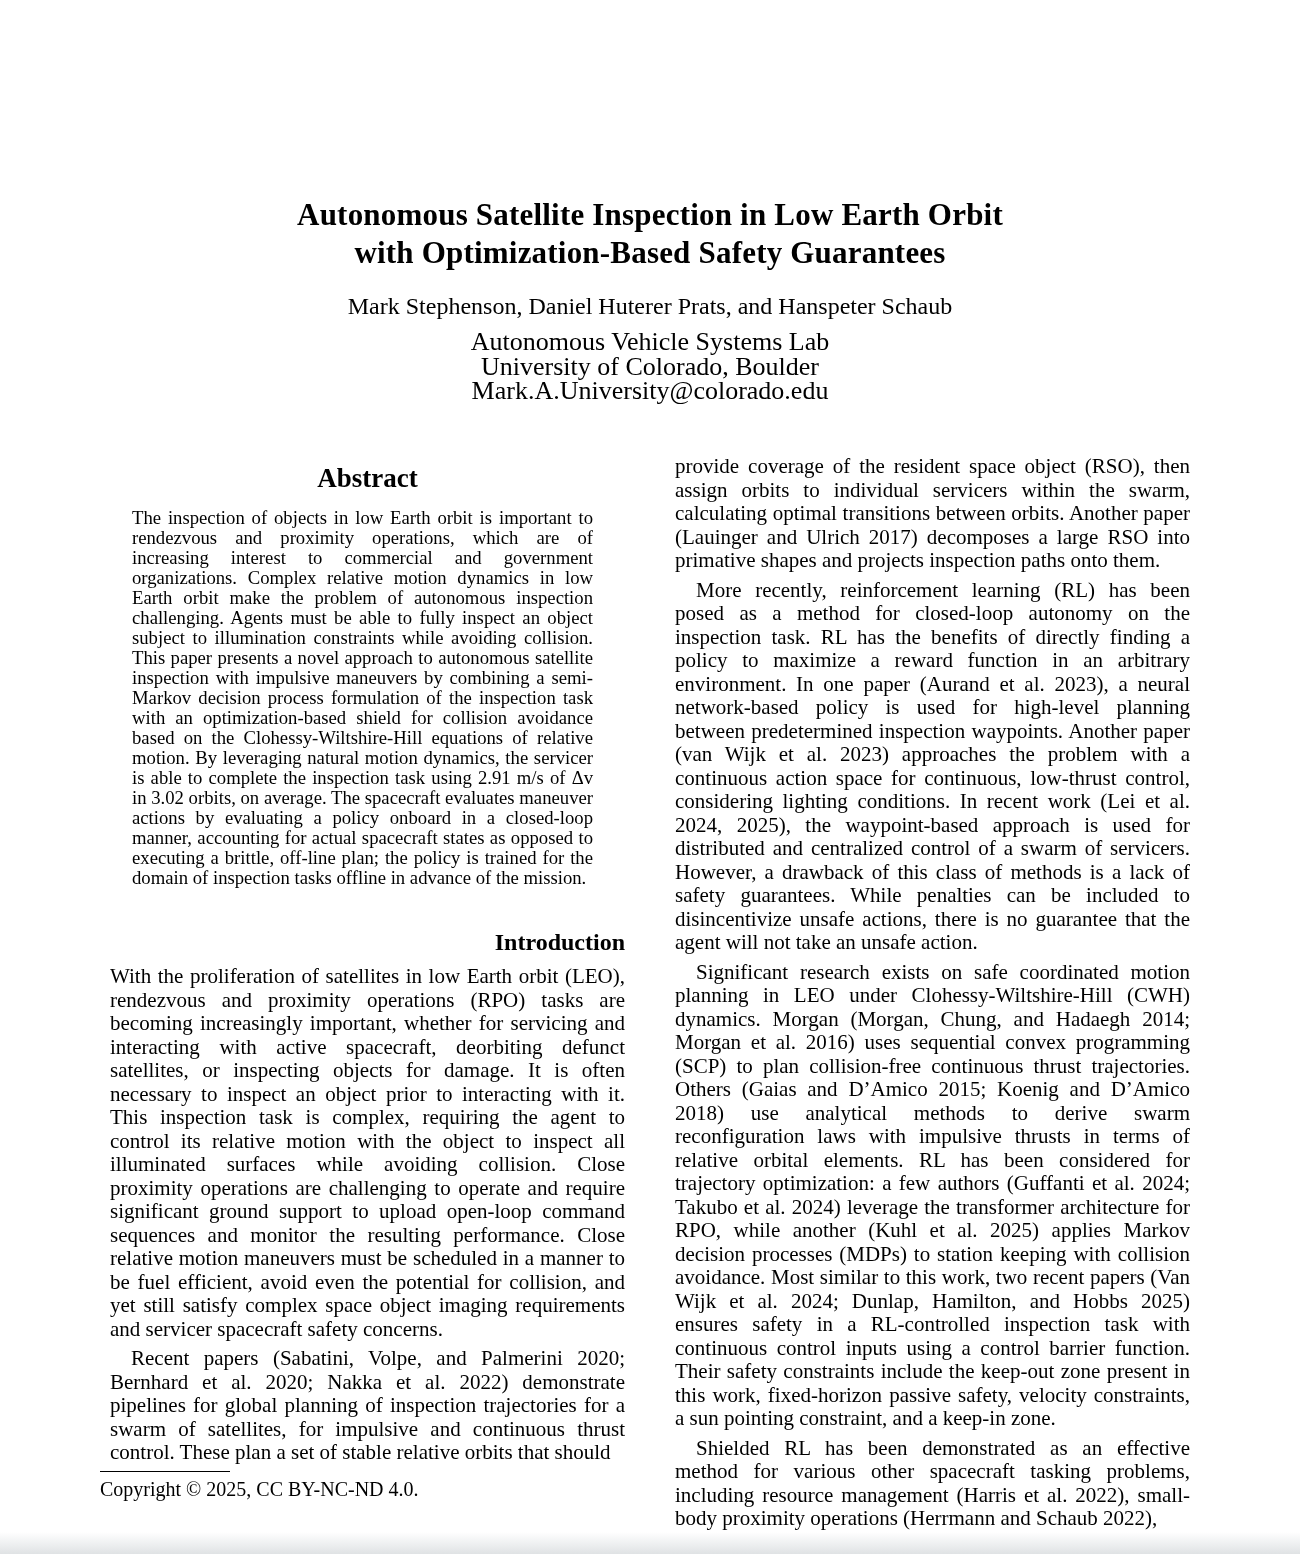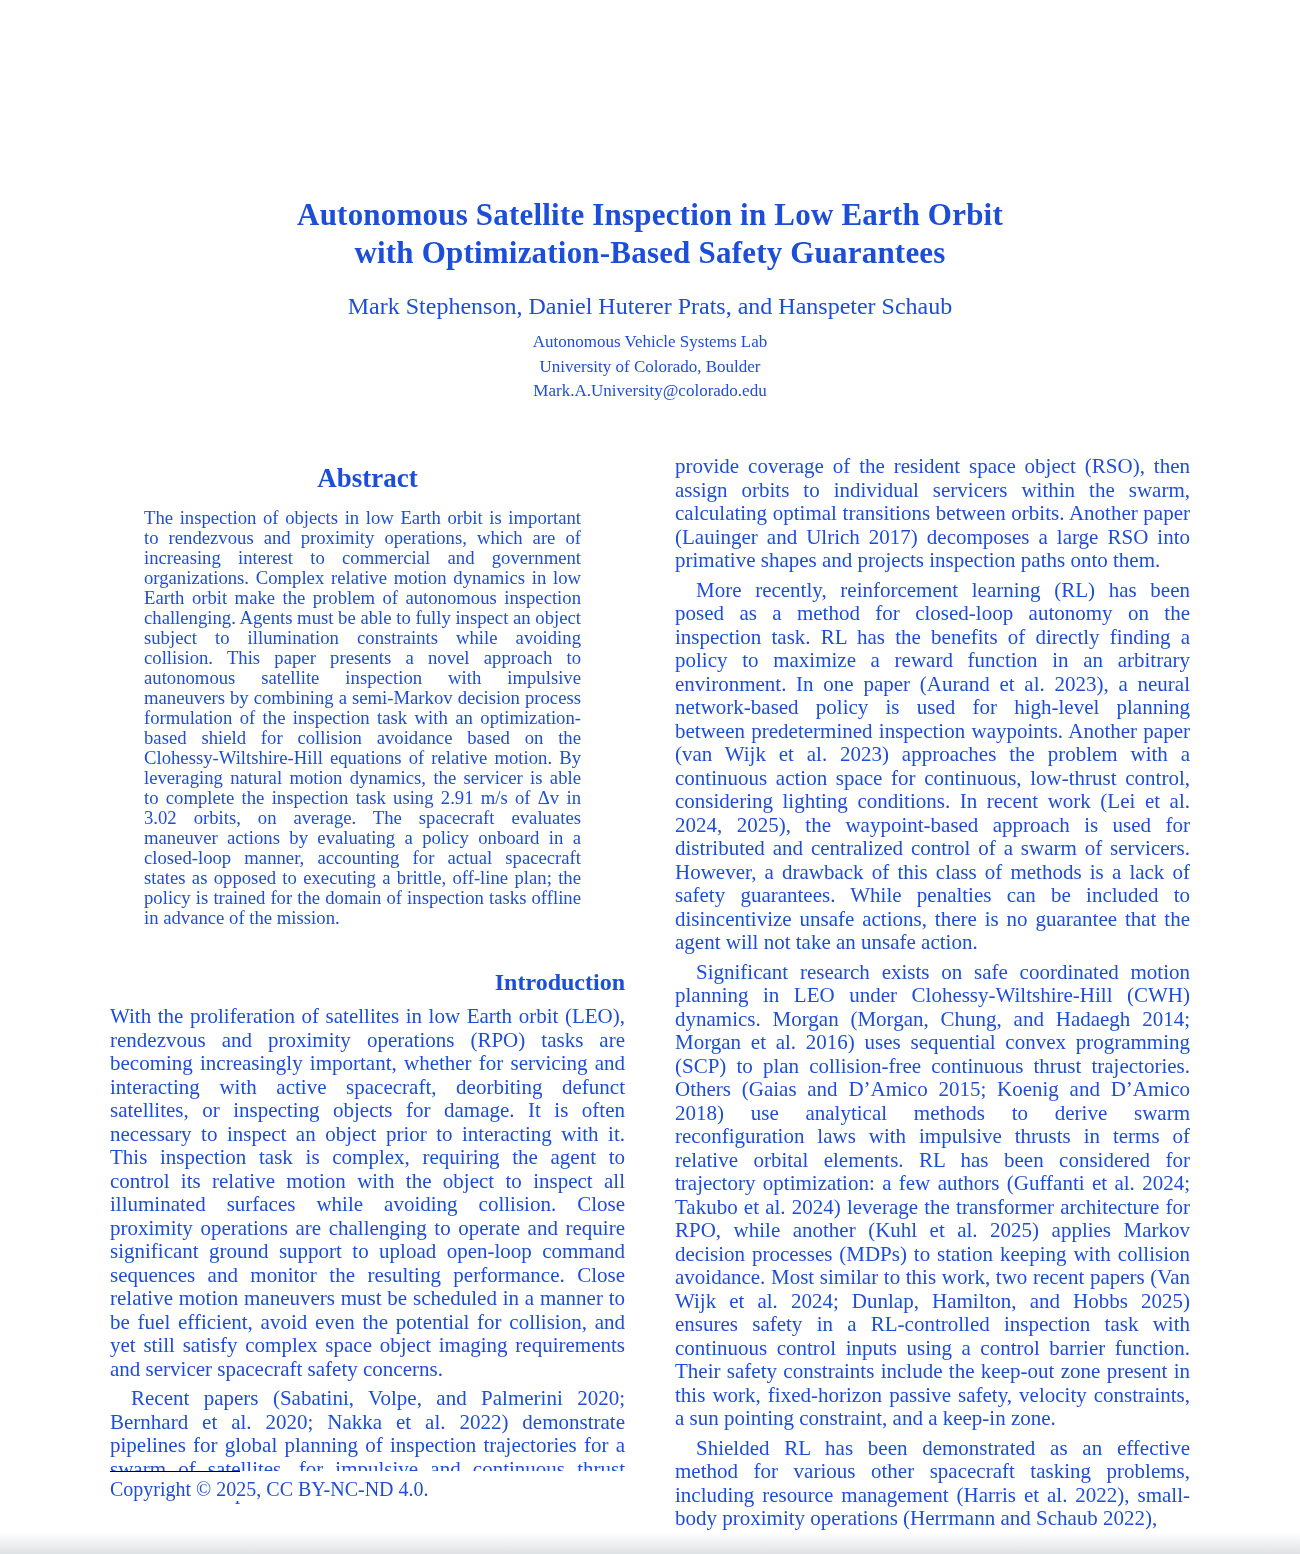--- a/index.html
+++ b/index.html
@@ -5,21 +5,21 @@
   html, body {
     margin: 0;
     padding: 0;
     background: #ffffff;
   }
   .page {
     position: relative;
     width: 1300px;
     height: 1554px;
     background: #ffffff;
-    color: #1d4ed8;
+    color: #000000;
     font-family: "Liberation Serif", "DejaVu Serif", serif;
     overflow: hidden;
   }
   
   .paper-header {
     position: absolute;
     top: 196px;
     left: 0;
     width: 1300px;
     text-align: center;
@@ -31,21 +31,21 @@
     font-weight: bold;
     letter-spacing: 0.2px;
   }
   .authors-line {
     margin-top: 21px;
     font-size: 24px;
     font-weight: normal;
   }
   .affiliation {
     margin-top: 10px;
-    font-size: 17px;
+    font-size: 26px;
     line-height: 24.5px;
     font-weight: normal;
   }
   
   .col {
     position: absolute;
     top: 455px;
     width: 515px;
     text-align: justify;
     hyphens: auto;
@@ -54,42 +54,42 @@
   .col-left  { left: 110px; }
   .col-right { left: 675px; }
 
   .abstract-heading {
     margin: 8px 0 14px 0;
     font-size: 27px;
     font-weight: bold;
     text-align: center;
   }
   .abstract-text {
-    margin: 12px;
+    margin: 0;
     padding: 0 32px 0 22px;
     font-size: 18.7px;
     line-height: 20px;
   }
   .section-heading {
     margin: 41px 0 9px 0;
     font-size: 24px;
     font-weight: bold;
     text-align: right;
   }
   .body-par {
     margin: 0;
     font-size: 21px;
     line-height: 23.5px;
   }
   .indent { text-indent: 21px; margin-top: 6px; }
 
   
   .footnote {
     position: absolute;
-    left: 110px;
+    left: 100px;
     top: 1471px;
     width: 515px;
     background: #ffffff;
     font-family: Liberation Serif, serif;
   }
   .footnote-rule {
     width: 130px;
     height: 0;
     border-top: 1.7px solid #000000;
     margin: 0 0 6px 0;

